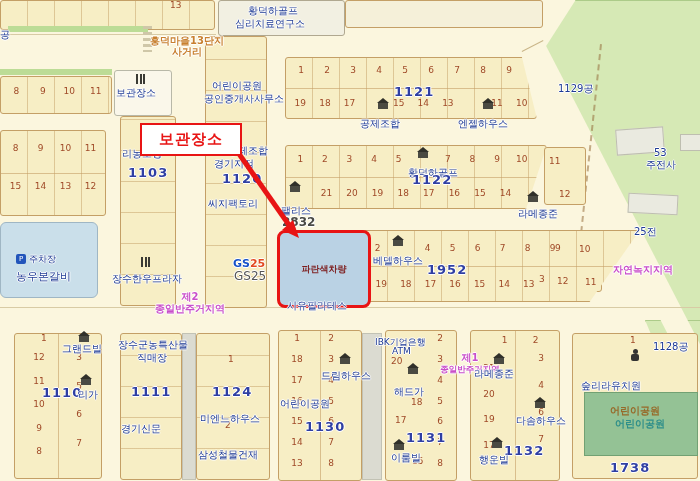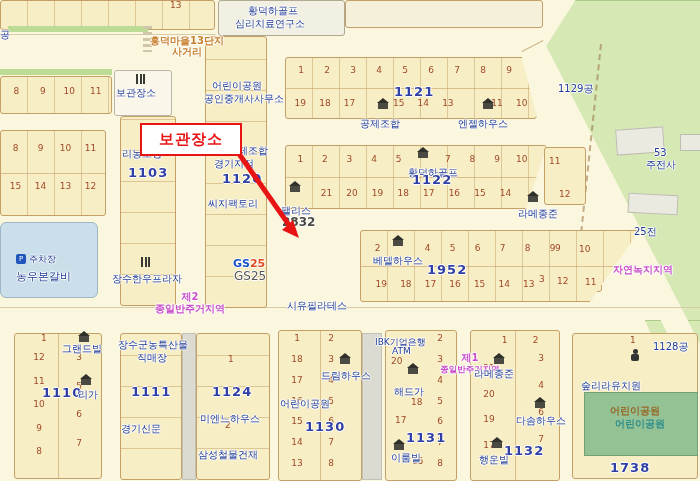--- a/index.html
+++ b/index.html
@@ -235,20 +235,23 @@
         <span>16</span>
         <span>15</span>
         <span>14</span>
         <span>13</span>
       </div>
   </div>
   <span class="house-icon" style="left:393px;top:240px"></span>
   <div class="poi" style="left:373px;top:254px">베델하우스</div>
   <div class="bnum" style="left:427px;top:262px">1952</div>
 
+  <div class="blue-parcel">
+    <span class="lbl">파란색차량</span>
+  </div>
   <div class="poi" style="left:287px;top:299px">시유필라테스</div>
   <div class="marker-box">
     <span>보관장소</span>
   </div>
   <svg class="overlay" width="700" height="481">
     <line x1="237" y1="151" x2="289" y2="225" stroke="#E81414" stroke-width="5"></line>
     <polygon points="299,238 282,230 293,220" fill="#E81414"></polygon>
   </svg>
 
   <div class="rline" style="left:0;top:307px;width:700px"></div>

